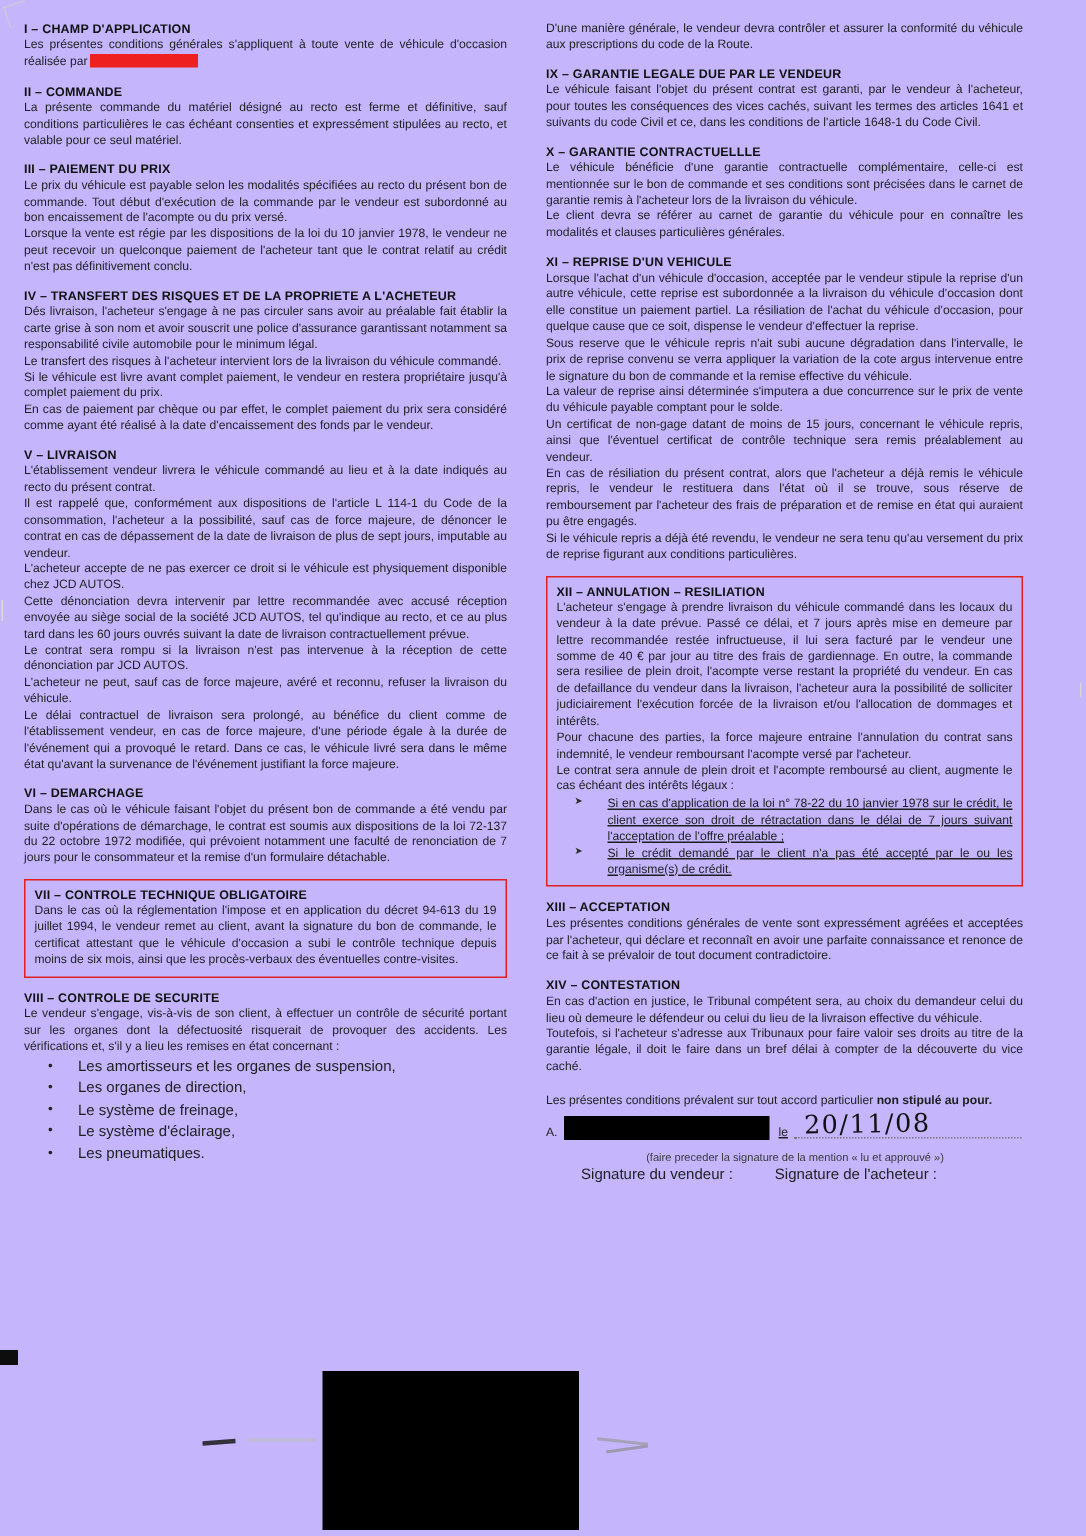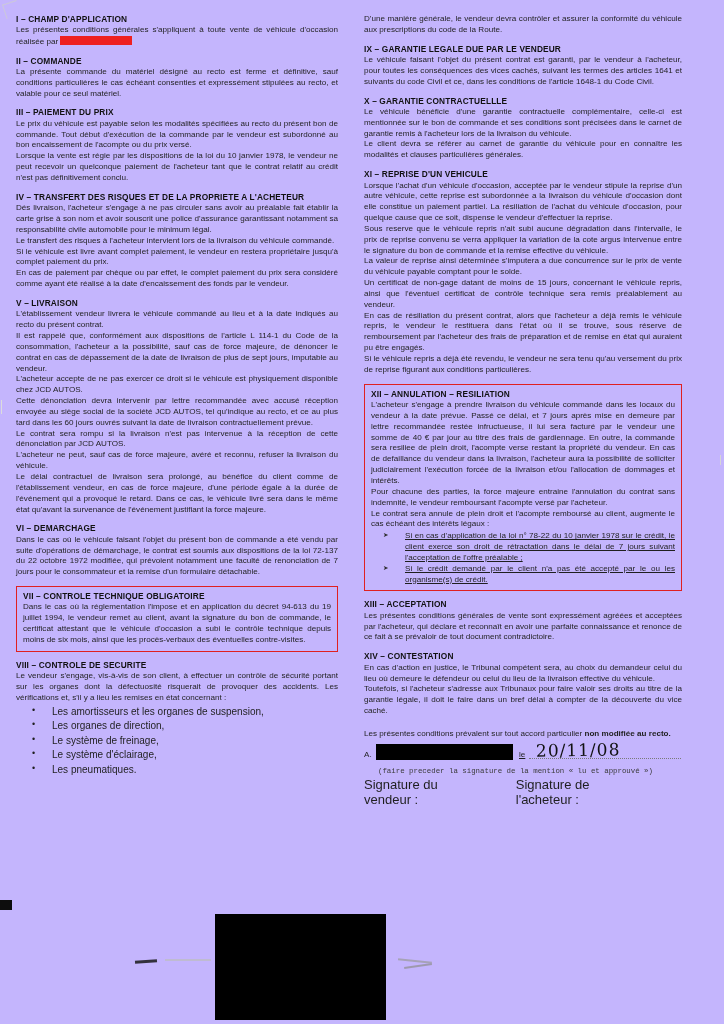--- a/index.html
+++ b/index.html
@@ -177,30 +177,30 @@
     left: 172px;
     top: -4px;
     font-family: "DejaVu Serif", serif;
     font-size: 17px;
     letter-spacing: 1px;
     color: #111;
     transform: rotate(-1deg);
   }
   .mention {
     font-size: 7.4px;
+    text-align: center;
     margin-top: 1px;
     color: #3a3a3a;
     padding-left: 14px;
-    font-family: Liberation Mono, monospace;
   }
   .sig-labels {
     display: flex;
-    justify-content: space-between;
+    justify-content: center;
     margin-top: 2px;
-    font-size: 13px;
+    font-size: 10px;
     gap: 28px;
   }
   .sig-labels span:last-child {
     margin-right: 34px;
   }
   .black-redaction-big {
     position: absolute;
     left: 215px;
     top: 914px;
     width: 171px;
@@ -371,21 +371,21 @@
         <h2 class="sec-title">XIII – ACCEPTATION</h2>
         <p class="sec-para">Les présentes conditions générales de vente sont expressément agréées et acceptées par l'acheteur, qui déclare et reconnaît en avoir une parfaite connaissance et renonce de ce fait à se prévaloir de tout document contradictoire.</p>
       </div>
 
       <div class="section tight">
         <h2 class="sec-title">XIV – CONTESTATION</h2>
         <p class="sec-para multiline">En cas d'action en justice, le Tribunal compétent sera, au choix du demandeur  celui du lieu où demeure le défendeur ou celui du lieu de la livraison effective du véhicule.<br>Toutefois, si l'acheteur s'adresse aux Tribunaux pour faire valoir ses droits au titre de la garantie légale, il doit le faire dans un bref délai à compter de la découverte du vice caché.</p>
       </div>
 
       <div class="sign-block">
-        <p class="prevail"><span>Les présentes conditions prévalent sur tout accord particulier </span><span class="bold">non modifiée au recto.</span></p>
+        <p class="prevail"><span>Les présentes conditions prévalent sur tout accord particulier </span><span class="bold">non stipulé au pour.</span></p>
 
         <div class="sign-row">
           <span class="sign-a">A.</span>
           <span class="sign-redact"></span>
           <span class="sign-le">le</span>
           <span class="sign-dots"></span>
           <span class="sign-date">20/11/08</span>
         </div>
 
         <div class="mention">(faire preceder la signature de la mention « lu et approuvé »)</div>

